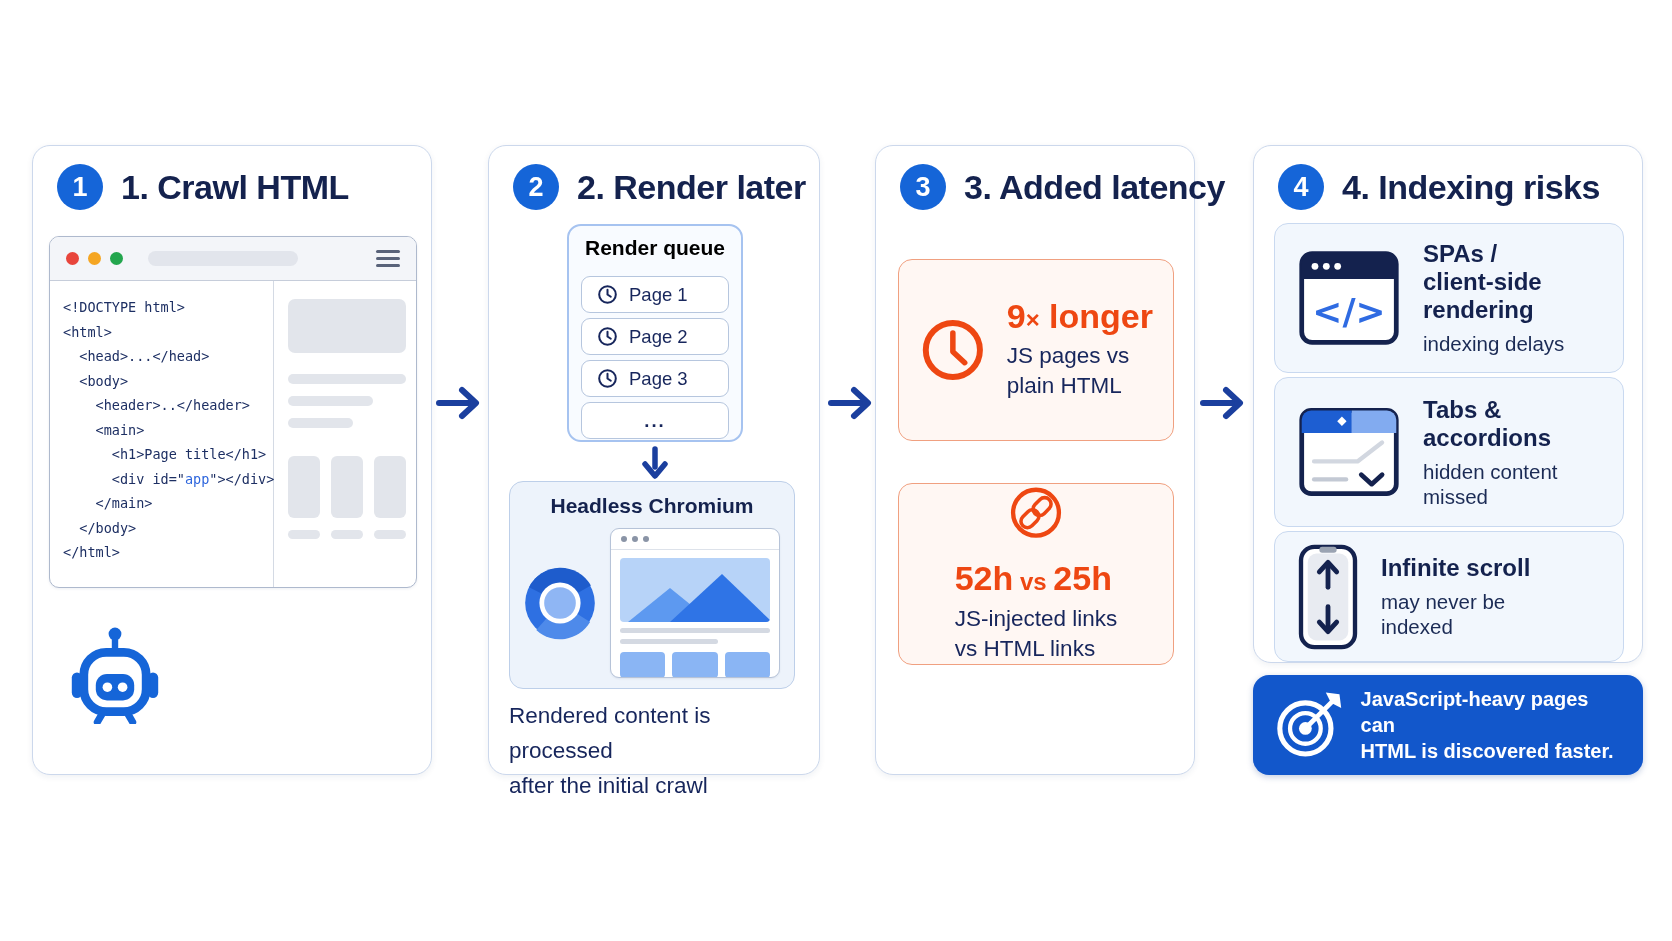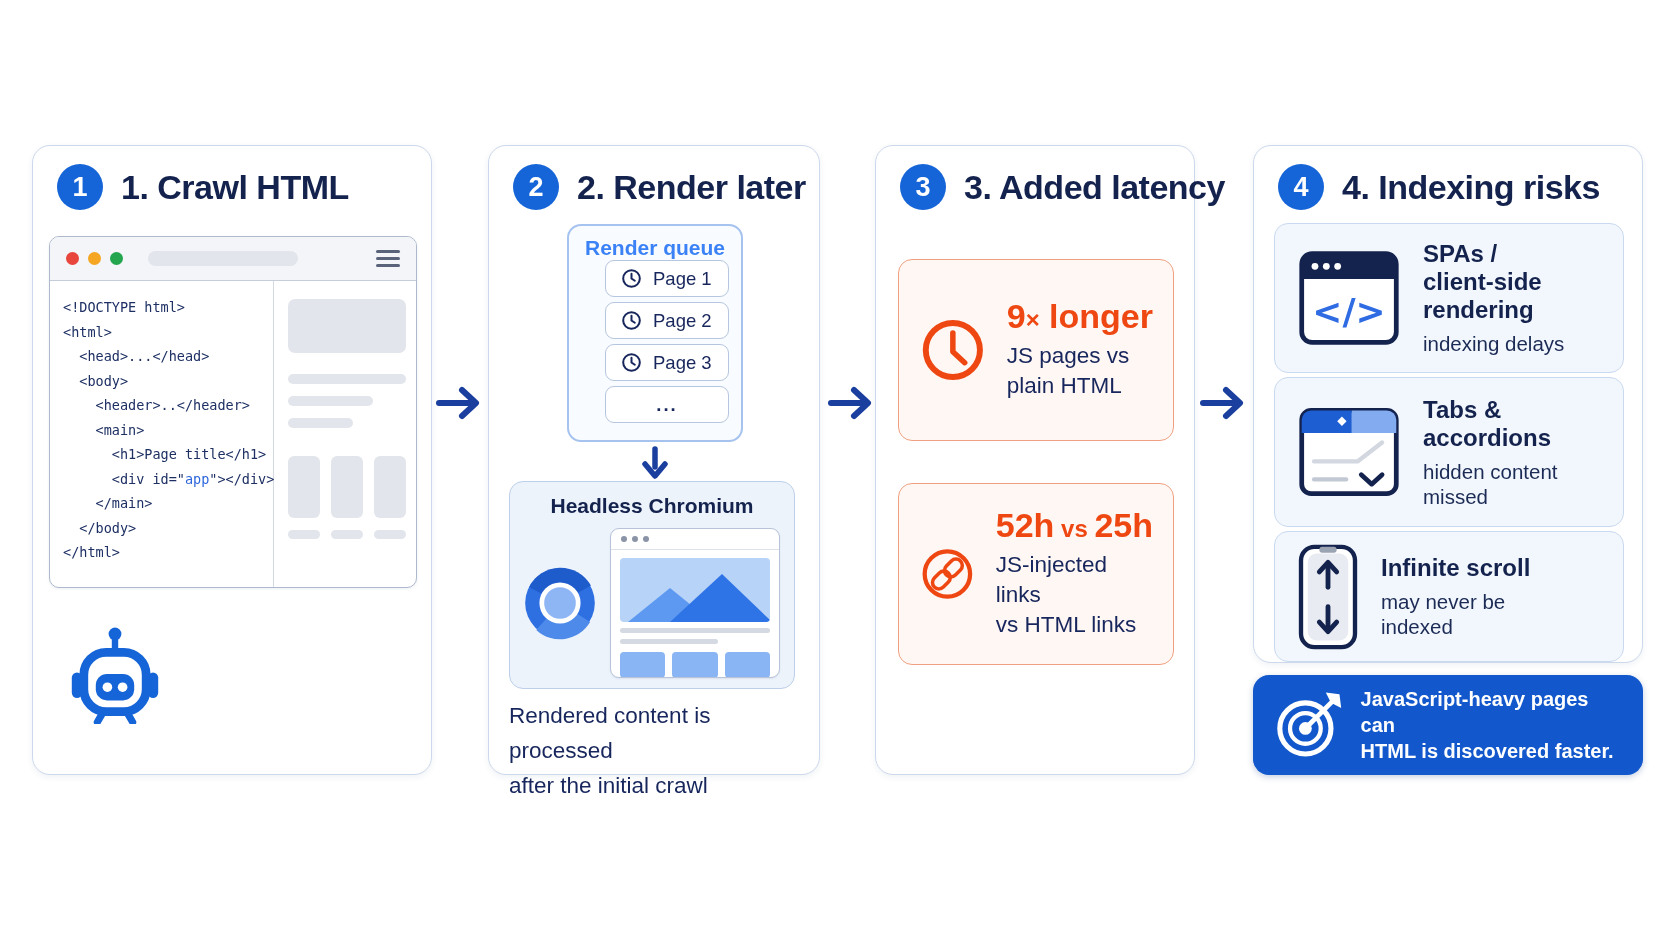--- a/index.html
+++ b/index.html
@@ -44,24 +44,24 @@
   .wf-cols { display:flex; gap:11px; margin-top:28px; }
   .wf-cols div { width:32px; height:62px; background:#e2e5eb; border-radius:6px; }
   .wf-pills { display:flex; gap:11px; margin-top:12px; }
   .wf-pills div { width:32px; height:9px; background:#e2e5eb; border-radius:5px; }
   .bot-row { position:absolute; left:38px; top:478px; display:flex; align-items:center; gap:26px; }
   .bot-caption { font-size:27px; line-height:37px; color:#17265c; }
 
   
   .queue-box { position:absolute; left:78px; top:78px; width:176px; height:218px;
                background:#f8fbff; border:2px solid #a6c3f0; border-radius:14px; padding:10px 12px 0; }
-  .queue-title { text-align:center; font-size:21px; font-weight:bold; color:#3b82f6; margin-bottom:0; }
+  .queue-title { text-align:center; font-size:21px; font-weight:bold; color:#000000; margin-bottom:16px; }
   .queue-item { height:37px; background:#fff; border:1.5px solid #b6c6de; border-radius:9px;
                 display:flex; align-items:center; gap:11px; padding-left:15px; margin-bottom:5px;
-                font-size:18.5px; color:#17265c;margin-left:24px; }
+                font-size:18.5px; color:#17265c; }
   .queue-item.more { justify-content:center; padding-left:0; font-weight:bold; letter-spacing:2px; }
   .down-arrow { position:absolute; left:151px; top:300px; }
   .chromium-box { position:absolute; left:20px; top:335px; width:286px; height:208px;
                   background:#edf3fb; border:1.5px solid #bdcfe9; border-radius:14px; padding:12px 12px 0; }
   .chromium-title { text-align:center; font-size:21px; font-weight:bold; color:#14224e; margin-bottom:10px; }
   .chromium-row { display:flex; align-items:center; gap:12px; }
   .mini-browser { width:170px; height:150px; background:#fff; border:1.5px solid #b6c3d8; border-radius:9px;
                   padding:0 9px; overflow:hidden; box-shadow:0 1px 2px rgba(25,50,100,.08); }
   .mini-bar { height:21px; display:flex; align-items:center; gap:5px; border-bottom:1px solid #dde2ea; margin:0 -9px 8px; padding-left:10px; }
   .mini-bar i { width:6px; height:6px; border-radius:50%; background:#8a94a6; }
@@ -69,21 +69,21 @@
   .mini-line { height:5px; background:#d4d9e2; border-radius:3px; margin-top:6px; }
   .mini-line.short { width:65%; }
   .mini-boxes { display:flex; gap:7px; margin-top:8px; }
   .mini-boxes div { flex:1; height:26px; background:#8ab5f4; border-radius:4px; }
   .p2-caption { position:absolute; left:20px; top:552px; font-size:22.5px; line-height:35px; color:#17265c; }
 
   
   .stat-card { position:absolute; left:22px; width:276px; height:182px; background:#fff7f3;
                border:1.5px solid #f0a080; border-radius:14px; display:flex; align-items:center;
                gap:20px; padding:0 20px; }
-  #stat1 { top:113px; } #stat2 { top:337px; }
+  #stat1 { top:113px; } #stat2 { top:337px;flex-direction:column; }
   .stat-text { display:flex; flex-direction:column; }
   .stat-head { color:#ee4712; font-weight:bold; line-height:1.05; margin-bottom:7px; white-space:nowrap; }
   .stat-head .big { font-size:34px; } .stat-head .mid { font-size:24px; }
   .stat-line { font-size:22.5px; line-height:30px; color:#17265c; }
 
   
   .risk-card { position:absolute; left:20px; width:350px; background:#f2f7fd; border:1.5px solid #c9d9f0;
                border-radius:14px; display:flex; align-items:center; gap:22px; padding:0 22px; }
   #risk1 { top:77px;  height:150px; }
   #risk2 { top:231px; height:150px; }

